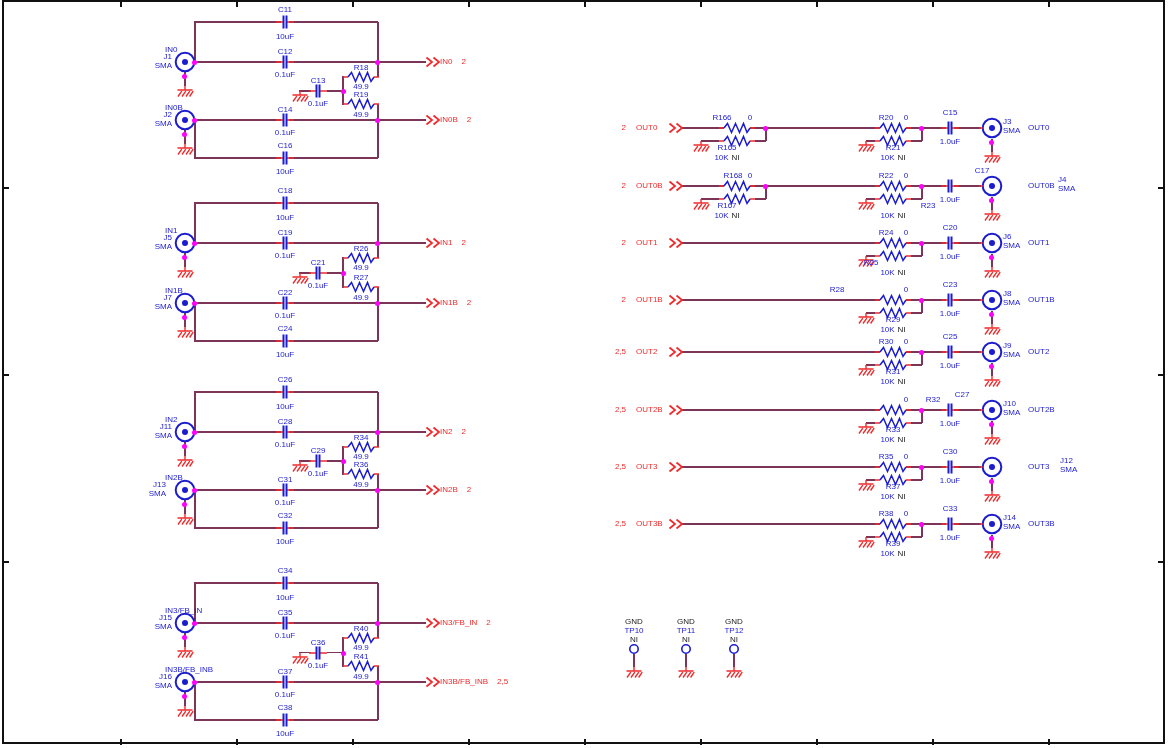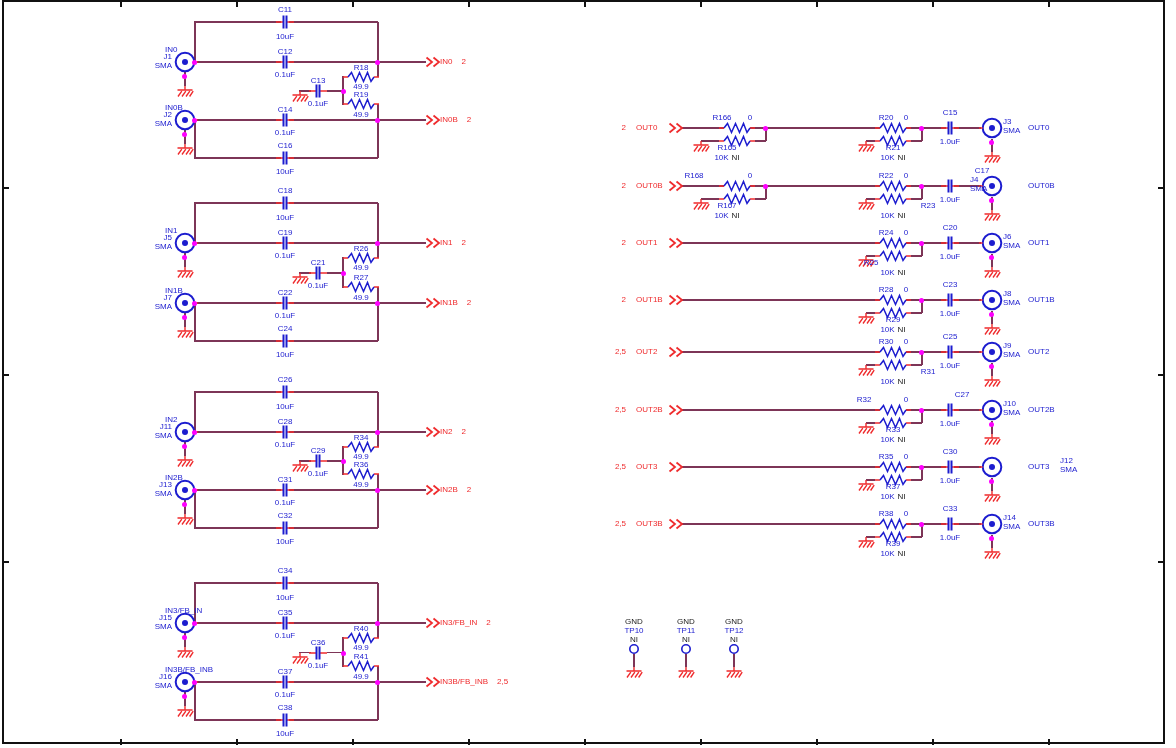--- a/index.html
+++ b/index.html
@@ -350,21 +350,21 @@
   <svg class="res" style="left:343px; top:calc(var(--yb) - 22px)" width="36" height="12" viewBox="0 0 36 12">
     <rect class="fw" x="5" y="0" width="26" height="12"></rect>
         <path class="p sr" d="M0,6 H5 M31,6 H36"></path>
         <path class="p sb" d="M5,6 L8.5,1.5 L12.5,10.5 L16.5,1.5 L20.5,10.5 L24.5,1.5 L28,10.5 L31,6"></path>
   </svg>
   <div class="lbl blue c" style="left:342px; top:calc(var(--yb) - 30px); width:38px">R36</div>
   <div class="lbl blue c" style="left:342px; top:calc(var(--yb) - 10px); width:38px">49.9</div>
   <div class="wire v" style="left:377px; top:calc(var(--yb) - 16px); height:16px"></div>
 
   <div class="lbl blue" style="left:165px; top:calc(var(--yb) - 17px)">IN2B</div>
-  <div class="lbl blue r two-line" style="left:138px; top:calc(var(--yb) - 10px); width:34px">
+  <div class="lbl blue r two-line" style="left:132px; top:calc(var(--yb) - 10px); width:34px">
     <span>J13</span>
         <span>SMA</span>
   </div>
   <svg class="sma sma-right" style="left:172px; top:calc(var(--yb) - 13px)" width="26" height="26" viewBox="0 0 26 26">
     <circle class="fw sb2" cx="13" cy="13" r="9.3"></circle>
         <circle class="fb" cx="13" cy="13" r="3"></circle>
     <path class="p sr stub-l" d="M0,13 H3.7"></path>
         <path class="p sr stub-r" d="M22.3,13 H26"></path>
   </svg>
   <div class="wire h" style="left:197px; top:calc(var(--yb) - 1px); width:229px"></div>
@@ -608,21 +608,21 @@
   <svg class="chev" style="left:668px; top:calc(var(--y) - 6px)" width="16" height="12" viewBox="0 0 16 12">
     <path class="p sr2" d="M1.5,1.5 L7,6 L1.5,10.5 M8.5,1.5 L14,6 L8.5,10.5"></path>
   </svg>
   <div class="wire h" style="left:682px; top:calc(var(--y) - 1px); width:299px"></div>
 
   <svg class="res first-pair" style="left:719px; top:calc(var(--y) - 6px)" width="36" height="12" viewBox="0 0 36 12">
     <rect class="fw" x="5" y="0" width="26" height="12"></rect>
         <path class="p sr" d="M0,6 H5 M31,6 H36"></path>
         <path class="p sb" d="M5,6 L8.5,1.5 L12.5,10.5 L16.5,1.5 L20.5,10.5 L24.5,1.5 L28,10.5 L31,6"></path>
   </svg>
-  <div class="lbl blue c first-pair" style="left:677px; top:calc(var(--y) - 15px); width:34px">R168</div>
+  <div class="lbl blue c first-pair" style="left:716px; top:calc(var(--y) - 15px); width:34px">R168</div>
   <div class="lbl blue c first-pair" style="left:743px; top:calc(var(--y) - 15px); width:14px">0</div>
   <svg class="res first-pair" style="left:719px; top:calc(var(--y) + 7px)" width="36" height="12" viewBox="0 0 36 12">
     <rect class="fw" x="5" y="0" width="26" height="12"></rect>
         <path class="p sr" d="M0,6 H5 M31,6 H36"></path>
         <path class="p sb" d="M5,6 L8.5,1.5 L12.5,10.5 L16.5,1.5 L20.5,10.5 L24.5,1.5 L28,10.5 L31,6"></path>
   </svg>
   <div class="wire h first-pair" style="left:701px; top:calc(var(--y) + 12px); width:18px"></div>
   <svg class="gnd first-pair" style="left:692px; top:calc(var(--y) + 13px)" width="18" height="14" viewBox="0 0 18 14">
     <path class="p sr" d="M9,0 V4 M1.5,4 H16.5 M5.8,5.2 L2,10.5 M9.8,5.2 L6,10.5 M13.8,5.2 L10,10.5 M17.2,5.2 L13.6,10.5"></path>
   </svg>
@@ -664,21 +664,21 @@
         <path class="p sb2" d="M7.5,2.5 V15.5 M10.5,2.5 V15.5"></path>
   </svg>
   <div class="lbl blue c" style="left:964px; top:calc(var(--y) - 20px); width:36px">C17</div>
   <div class="lbl blue c" style="left:932px; top:calc(var(--y) + 9px); width:36px">1.0uF</div>
   <svg class="sma sma-left" style="left:979px; top:calc(var(--y) - 13px)" width="26" height="26" viewBox="0 0 26 26">
     <circle class="fw sb2" cx="13" cy="13" r="9.3"></circle>
         <circle class="fb" cx="13" cy="13" r="3"></circle>
     <path class="p sr stub-l" d="M0,13 H3.7"></path>
         <path class="p sr stub-r" d="M22.3,13 H26"></path>
   </svg>
-  <div class="lbl blue two-line" style="left:970px; top:calc(var(--y) - 11px)">
+  <div class="lbl blue two-line" style="left:1058px; top:calc(var(--y) - 11px)">
     <span>J4</span>
         <span>SMA</span>
   </div>
   <div class="dot" style="left:989px; top:calc(var(--y) + 12px)"></div>
   <div class="wire v" style="left:991px; top:calc(var(--y) + 11px); height:13px"></div>
   <svg class="gnd" style="left:983px; top:calc(var(--y) + 24px)" width="18" height="14" viewBox="0 0 18 14">
     <path class="p sr" d="M9,0 V4 M1.5,4 H16.5 M5.8,5.2 L2,10.5 M9.8,5.2 L6,10.5 M13.8,5.2 L10,10.5 M17.2,5.2 L13.6,10.5"></path>
   </svg>
   <div class="lbl blue" style="left:1028px; top:calc(var(--y) - 5px)">OUT0B</div>
 </div>
@@ -744,21 +744,21 @@
   <svg class="chev" style="left:668px; top:calc(var(--y) - 6px)" width="16" height="12" viewBox="0 0 16 12">
     <path class="p sr2" d="M1.5,1.5 L7,6 L1.5,10.5 M8.5,1.5 L14,6 L8.5,10.5"></path>
   </svg>
   <div class="wire h" style="left:682px; top:calc(var(--y) - 1px); width:299px"></div>
 
   <svg class="res" style="left:875px; top:calc(var(--y) - 6px)" width="36" height="12" viewBox="0 0 36 12">
     <rect class="fw" x="5" y="0" width="26" height="12"></rect>
         <path class="p sr" d="M0,6 H5 M31,6 H36"></path>
         <path class="p sb" d="M5,6 L8.5,1.5 L12.5,10.5 L16.5,1.5 L20.5,10.5 L24.5,1.5 L28,10.5 L31,6"></path>
   </svg>
-  <div class="lbl blue c" style="left:869px; top:calc(var(--y) - 15px); width:34px">R28</div>
+  <div class="lbl blue c" style="left:820px; top:calc(var(--y) - 15px); width:34px">R28</div>
   <div class="lbl blue c" style="left:899px; top:calc(var(--y) - 15px); width:14px">0</div>
   <svg class="res" style="left:875px; top:calc(var(--y) + 7px)" width="36" height="12" viewBox="0 0 36 12">
     <rect class="fw" x="5" y="0" width="26" height="12"></rect>
         <path class="p sr" d="M0,6 H5 M31,6 H36"></path>
         <path class="p sb" d="M5,6 L8.5,1.5 L12.5,10.5 L16.5,1.5 L20.5,10.5 L24.5,1.5 L28,10.5 L31,6"></path>
   </svg>
   <div class="wire h" style="left:866px; top:calc(var(--y) + 12px); width:9px"></div>
   <svg class="gnd" style="left:857px; top:calc(var(--y) + 13px)" width="18" height="14" viewBox="0 0 18 14">
     <path class="p sr" d="M9,0 V4 M1.5,4 H16.5 M5.8,5.2 L2,10.5 M9.8,5.2 L6,10.5 M13.8,5.2 L10,10.5 M17.2,5.2 L13.6,10.5"></path>
   </svg>
@@ -814,21 +814,21 @@
         <path class="p sr" d="M0,6 H5 M31,6 H36"></path>
         <path class="p sb" d="M5,6 L8.5,1.5 L12.5,10.5 L16.5,1.5 L20.5,10.5 L24.5,1.5 L28,10.5 L31,6"></path>
   </svg>
   <div class="wire h" style="left:866px; top:calc(var(--y) + 12px); width:9px"></div>
   <svg class="gnd" style="left:857px; top:calc(var(--y) + 13px)" width="18" height="14" viewBox="0 0 18 14">
     <path class="p sr" d="M9,0 V4 M1.5,4 H16.5 M5.8,5.2 L2,10.5 M9.8,5.2 L6,10.5 M13.8,5.2 L10,10.5 M17.2,5.2 L13.6,10.5"></path>
   </svg>
   <div class="wire h" style="left:911px; top:calc(var(--y) + 12px); width:11px"></div>
   <div class="wire v" style="left:921px; top:var(--y); height:13px"></div>
   <div class="dot" style="left:919px; top:calc(var(--y) - 2px)"></div>
-  <div class="lbl blue c" style="left:908px; top:calc(var(--y) + 15px); width:40px">R31</div>
+  <div class="lbl blue c" style="left:873px; top:calc(var(--y) + 15px); width:40px">R31</div>
   <div class="lbl c" style="left:871px; top:calc(var(--y) + 25px); width:44px">
     <span class="blue">10K</span><span class="ni">NI</span>
   </div>
 
   <svg class="cap" style="left:941px; top:calc(var(--y) - 9px)" width="18" height="18" viewBox="0 0 18 18">
     <rect class="fw" x="5" y="1.5" width="8" height="15"></rect>
         <path class="p sr" d="M0,9 H7.2 M10.8,9 H18"></path>
         <path class="p sb2" d="M7.5,2.5 V15.5 M10.5,2.5 V15.5"></path>
   </svg>
   <div class="lbl blue c" style="left:932px; top:calc(var(--y) - 20px); width:36px">C25</div>
@@ -856,21 +856,21 @@
   <svg class="chev" style="left:668px; top:calc(var(--y) - 6px)" width="16" height="12" viewBox="0 0 16 12">
     <path class="p sr2" d="M1.5,1.5 L7,6 L1.5,10.5 M8.5,1.5 L14,6 L8.5,10.5"></path>
   </svg>
   <div class="wire h" style="left:682px; top:calc(var(--y) - 1px); width:299px"></div>
 
   <svg class="res" style="left:875px; top:calc(var(--y) - 6px)" width="36" height="12" viewBox="0 0 36 12">
     <rect class="fw" x="5" y="0" width="26" height="12"></rect>
         <path class="p sr" d="M0,6 H5 M31,6 H36"></path>
         <path class="p sb" d="M5,6 L8.5,1.5 L12.5,10.5 L16.5,1.5 L20.5,10.5 L24.5,1.5 L28,10.5 L31,6"></path>
   </svg>
-  <div class="lbl blue c" style="left:847px; top:calc(var(--y) - 15px); width:34px">R32</div>
+  <div class="lbl blue c" style="left:916px; top:calc(var(--y) - 15px); width:34px">R32</div>
   <div class="lbl blue c" style="left:899px; top:calc(var(--y) - 15px); width:14px">0</div>
   <svg class="res" style="left:875px; top:calc(var(--y) + 7px)" width="36" height="12" viewBox="0 0 36 12">
     <rect class="fw" x="5" y="0" width="26" height="12"></rect>
         <path class="p sr" d="M0,6 H5 M31,6 H36"></path>
         <path class="p sb" d="M5,6 L8.5,1.5 L12.5,10.5 L16.5,1.5 L20.5,10.5 L24.5,1.5 L28,10.5 L31,6"></path>
   </svg>
   <div class="wire h" style="left:866px; top:calc(var(--y) + 12px); width:9px"></div>
   <svg class="gnd" style="left:857px; top:calc(var(--y) + 13px)" width="18" height="14" viewBox="0 0 18 14">
     <path class="p sr" d="M9,0 V4 M1.5,4 H16.5 M5.8,5.2 L2,10.5 M9.8,5.2 L6,10.5 M13.8,5.2 L10,10.5 M17.2,5.2 L13.6,10.5"></path>
   </svg>

